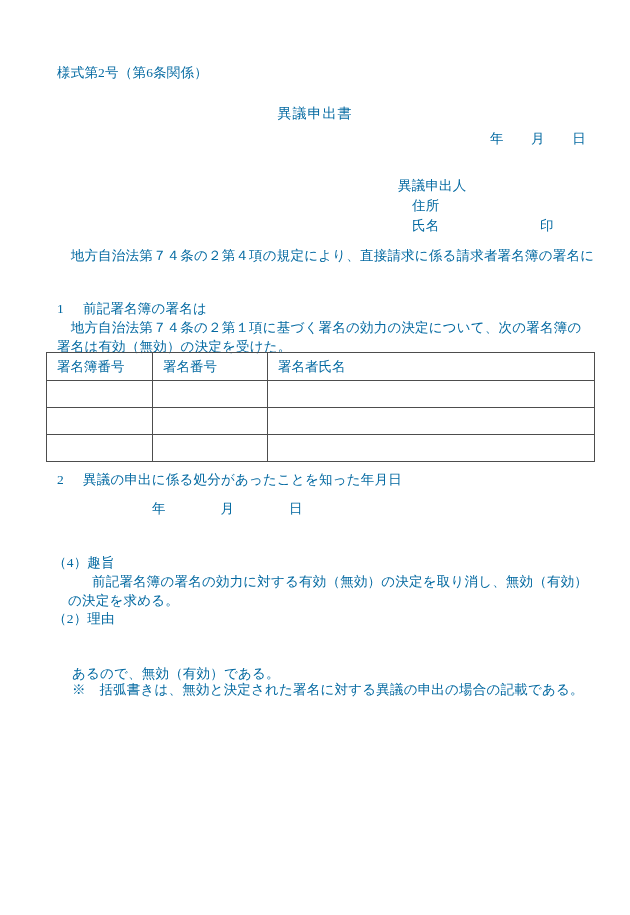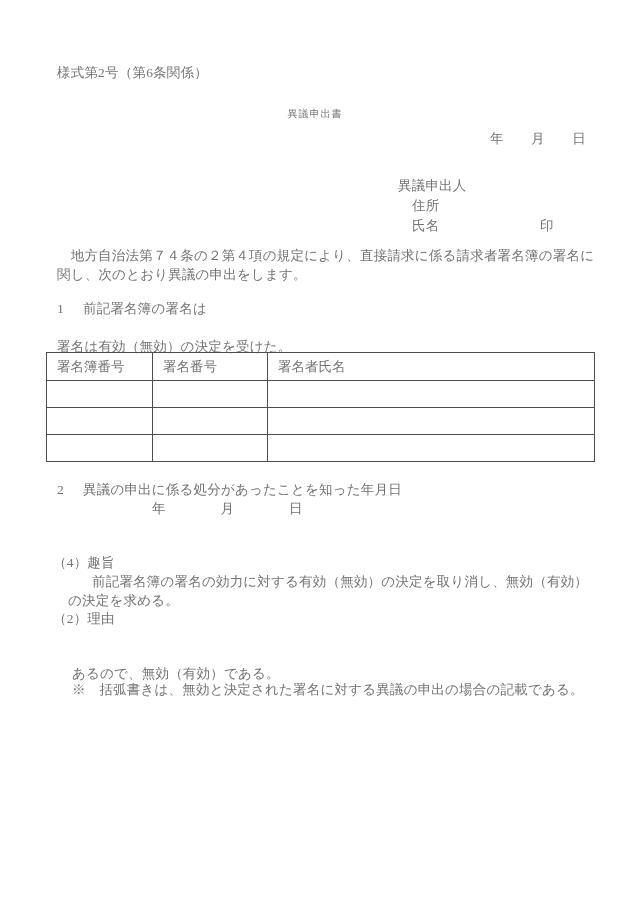--- a/index.html
+++ b/index.html
@@ -6,36 +6,36 @@
   body{
     background:#e9e9e9;
     font-family:"Liberation Serif","DejaVu Serif",serif;
   }
   .page{
     position:relative;
     width:630px;
     height:915px;
     margin:0 auto;
     background:#ffffff;
-    color:#737373;
+    color:#0369a1;
     overflow:hidden;
   }
   .ln{
     position:absolute;
     font-size:13.5px;
     line-height:17px;
     white-space:pre;
     letter-spacing:0.2px;
   }
   .center{
     left:0; right:0;
     text-align:center;
   }
   .title{
-    font-size:10px;
+    font-size:14px;
     letter-spacing:1px;
   }
   .num{
     display:inline-block;
     width:26px;
   }
   .blank{
     display:inline-block;
     height:14px;
     border-bottom:1px solid #3d3d3d;
@@ -75,23 +75,23 @@
 
   <div class="ln" style="left:490px;top:130px">年　　月　　日</div>
 
 
   <div class="ln" style="left:398px;top:177px">異議申出人</div>
   <div class="ln" style="left:412px;top:197px">住所</div>
   <div class="ln" style="left:412px;top:217px">氏名</div>
   <div class="ln" style="left:540px;top:217px">印</div>
 
   <div class="ln" style="left:57px;top:247px">　地方自治法第７４条の２第４項の規定により、直接請求に係る請求者署名簿の署名に</div>
-  <div class="ln" style="left:57px;top:266px">関し、次のとおり異議の申出をします。</div>
 
   <div class="ln" style="left:57px;top:300px"><span class="num">1</span><span>前記署名簿の署名は</span></div>
+  <div class="ln" style="left:57px;top:319px">　地方自治法第７４条の２第１項に基づく署名の効力の決定について、次の署名簿の</div>
   <div class="ln" style="left:57px;top:338px">署名は有効（無効）の決定を受けた。</div>
 
   <table class="sig">
     <colgroup>
         <col class="c1">
         <col class="c2">
         <col>
       </colgroup>
     <thead>
       <tr>
@@ -112,21 +112,21 @@
           <td></td>
         </tr>
         <tr>
           <td></td>
           <td></td>
           <td></td>
         </tr>
       </tbody>
   </table>
 
-  <div class="ln" style="left:57px;top:481px"><span class="num">2</span><span>異議の申出に係る処分があったことを知った年月日</span></div>
+  <div class="ln" style="left:57px;top:471px"><span class="num">2</span><span>異議の申出に係る処分があったことを知った年月日</span></div>
   <div class="ln" style="left:152px;top:500px">年　　　　月　　　　日</div>
 
 
   <div class="ln" style="left:53px;top:554px">（4）趣旨</div>
   <div class="ln" style="left:92px;top:573px">前記署名簿の署名の効力に対する有効（無効）の決定を取り消し、無効（有効）</div>
   <div class="ln" style="left:68px;top:592px">の決定を求める。</div>
 
   <div class="ln" style="left:53px;top:610px">（2）理由</div>
   <div class="ln" style="left:72px;top:665px">あるので、無効（有効）である。</div>
 

